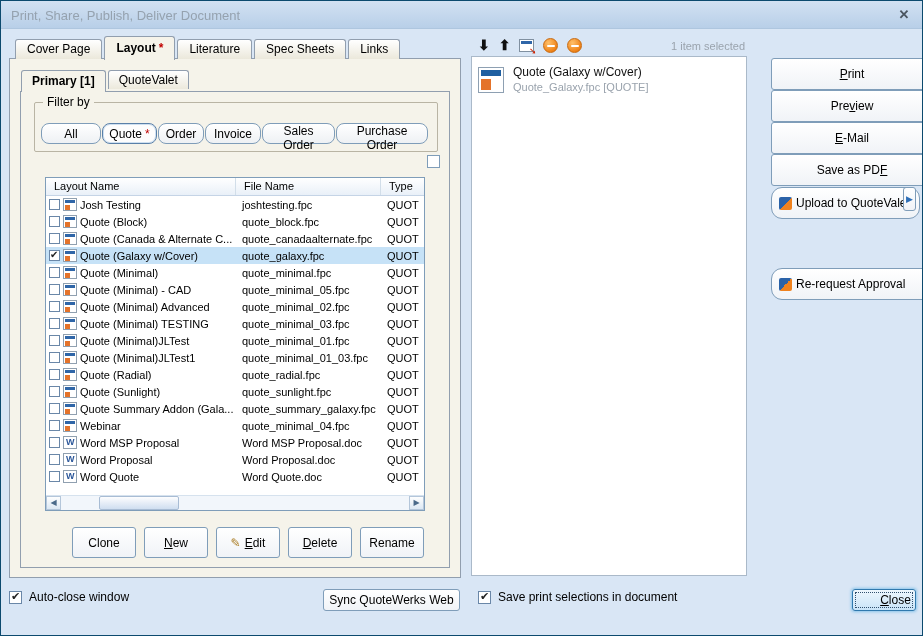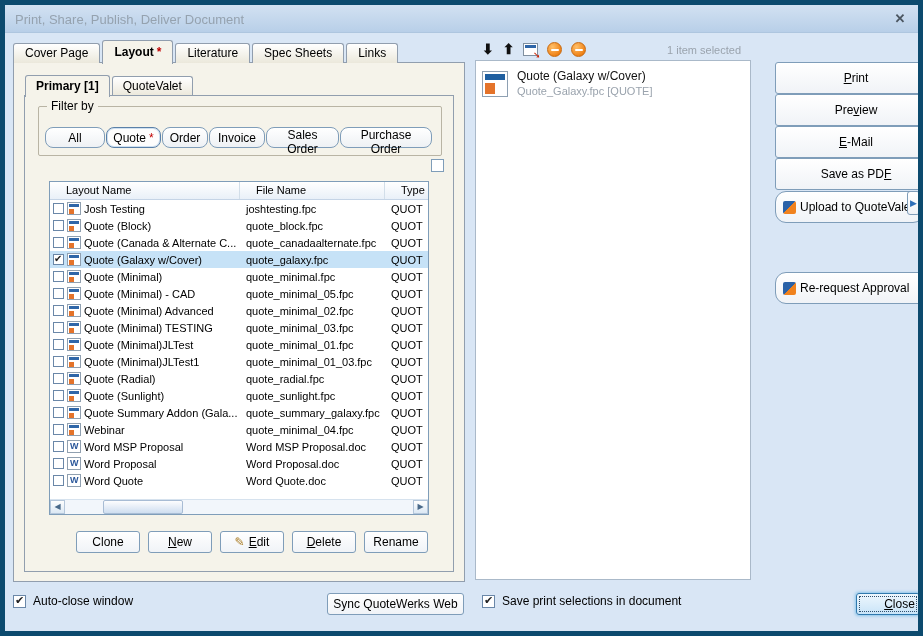--- a/index.html
+++ b/index.html
@@ -1,48 +1,48 @@
 <!DOCTYPE html>
 <html><head>
 <meta charset="utf-8">
 <style>
   *{margin:0;padding:0;box-sizing:border-box;}
   body{background:#8296ac;font-family:"Liberation Sans",sans-serif;}
-  .dialog{position:relative;width:923px;height:636px;background:#d9e6f5;border:5px solid #0c4a6e;overflow:hidden;font-size:12px;color:#000;}
+  .dialog{position:relative;width:923px;height:636px;background:#d9e6f5;border:1px solid #0c4a6e;overflow:hidden;font-size:12px;color:#000;}
 
   
   .titlebar{position:absolute;left:0;top:0;width:100%;height:28px;background:linear-gradient(#d2e1f2,#b8cfe8);border-bottom:1px solid #aec6df;}
   .titlebar .title{position:absolute;left:10px;top:7px;font-size:13px;color:#95a2af;}
   .titlebar .close{position:absolute;right:9px;top:5px;width:18px;height:18px;text-align:center;line-height:18px;color:#4a5560;font-size:13px;font-weight:bold;cursor:default;}
 
   
-  .maintabs{position:absolute;left:8px;top:34px;height:24px;display:flex;align-items:flex-end;z-index:5;}
+  .maintabs{position:absolute;left:14px;top:34px;height:24px;display:flex;align-items:flex-end;z-index:5;}
   .mtab{height:20px;line-height:19px;padding:0 11px;background:linear-gradient(#ffffff,#ebe8db);border:1px solid #919eae;border-bottom:none;border-radius:3px 3px 0 0;margin-right:2px;font-size:12px;white-space:nowrap;}
   .mtab.active{height:24px;line-height:23px;background:#f5f3ea;font-weight:bold;margin-bottom:-1px;}
   .star{color:#c00000;margin-left:3px;}
   .tabpage{position:absolute;left:8px;top:57px;width:452px;height:520px;background:#f5f3ea;border:1px solid #919eae;z-index:1;}
 
   
-  .subtabs{position:absolute;left:11px;top:11px;height:22px;display:flex;align-items:center;z-index:5;}
+  .subtabs{position:absolute;left:11px;top:11px;height:22px;display:flex;align-items:flex-start;z-index:5;}
   .stab{height:19px;line-height:18px;padding:0 10px;background:linear-gradient(#ffffff,#ece9dc);border:1px solid #919eae;border-bottom:none;border-radius:3px 3px 0 0;margin-right:2px;}
   .stab.active{height:22px;line-height:21px;font-weight:bold;background:#f5f3ea;margin-bottom:-1px;}
   .subpage{position:absolute;left:10px;top:32px;width:430px;height:477px;border:1px solid #919eae;background:#f5f3ea;z-index:1;}
 
   
   .filtergroup{position:absolute;left:13px;top:10px;width:404px;height:50px;border:1px solid #b9b4a4;border-radius:2px;}
   .filtergroup .legend{position:absolute;left:8px;top:-8px;background:#f5f3ea;padding:0 4px;font-size:12px;}
   .filterbtns{position:absolute;left:6px;top:20px;display:flex;gap:1px;}
   .fbtn{height:21px;background:linear-gradient(#ffffff,#eef1f4);border:1px solid #7f9db9;border-radius:8px;font-family:inherit;font-size:12px;padding:0 4px;}
   .fbtn.active{background:#fdfdfd;border:1px solid #5a80a8;box-shadow:inset 0 0 0 1px #cfe0f0;}
   .mini-box{position:absolute;right:9px;top:63px;width:13px;height:13px;background:#fff;border:1px solid #7f9db9;}
 
   
   .listview{position:absolute;left:24px;top:85px;width:380px;height:334px;background:#fff;border:1px solid #7f9db9;}
   .lheader{position:absolute;left:0;top:0;right:0;height:18px;display:flex;background:linear-gradient(#ffffff,#e9f0f8);border-bottom:1px solid #c5d4e6;font-size:11px;}
-  .hcell{padding:2px 0 0 16px;border-right:1px solid #d2dee9;overflow:hidden;white-space:nowrap;}
+  .hcell{padding:2px 0 0 8px;border-right:1px solid #d2dee9;overflow:hidden;white-space:nowrap;}
   .hc-name{width:190px;}
   .hc-file{width:145px;}
   .hc-type{flex:1;border-right:none;}
   .lrows{position:absolute;left:0;top:18px;right:0;bottom:15px;overflow:hidden;}
   .row{height:17px;display:flex;align-items:center;font-size:11px;white-space:nowrap;}
   .row.selected{background:#c6e2f7;}
   .cb{width:11px;height:11px;background:#fff;border:1px solid #6a87a8;margin-left:3px;flex:0 0 auto;position:relative;}
   .cb.checked::after{content:'✔';position:absolute;left:0;top:-2px;font-size:10px;color:#222;}
   .doc-icon{width:14px;height:13px;margin:0 3px;background:#fff;border:1px solid #90a0b0;flex:0 0 auto;position:relative;}
   .doc-icon::before{content:'';position:absolute;left:1px;top:1px;width:10px;height:3px;background:#2f66a8;}
@@ -56,21 +56,21 @@
   
   .hscroll{position:absolute;left:0;right:0;bottom:0;height:15px;background:#f2f6fb;border-top:1px solid #d6e2ee;}
   .sarrow{position:absolute;top:0;width:15px;height:14px;background:linear-gradient(#fefefe,#dce8f4);border:1px solid #b4c6da;color:#4a6a8a;font-size:8px;line-height:12px;text-align:center;}
   .sarrow.left{left:0;}
   .sarrow.right{right:0;}
   .sthumb{position:absolute;left:53px;top:0;width:80px;height:14px;background:linear-gradient(#fdfdfe,#cfdef0);border:1px solid #a8bcd4;border-radius:2px;}
 
   
   .btn{background:linear-gradient(#ffffff,#f0f3f7);border:1px solid #7f9db9;border-radius:3px;font-family:inherit;font-size:12px;color:#000;display:flex;align-items:center;justify-content:center;gap:4px;cursor:default;padding:0;}
   .btn .lbl{display:inline;}
-  .lbtn{position:absolute;top:435px;width:64px;height:22px;}
+  .lbtn{position:absolute;top:435px;width:64px;height:31px;}
   .edit-icon{color:#a8791e;font-size:12px;}
 
   
   .footer-item{position:absolute;display:flex;align-items:center;gap:7px;font-size:12px;}
   .checkbox{width:13px;height:13px;background:#fff;border:1px solid #6a87a8;position:relative;flex:0 0 auto;}
   .checkbox.checked::after{content:'✔';position:absolute;left:1px;top:-2px;font-size:11px;color:#222;}
   .sync-btn{position:absolute;left:322px;top:588px;width:137px;height:22px;}
   .close-btn{position:absolute;left:851px;top:588px;width:64px;height:22px;background:linear-gradient(#eef7fd,#c9e4f8);border:1px solid #3079ae;box-shadow:0 0 3px 1px #8ac4ea;outline:1px dotted #30506e;outline-offset:-4px;padding-left:23px;}
 
   

